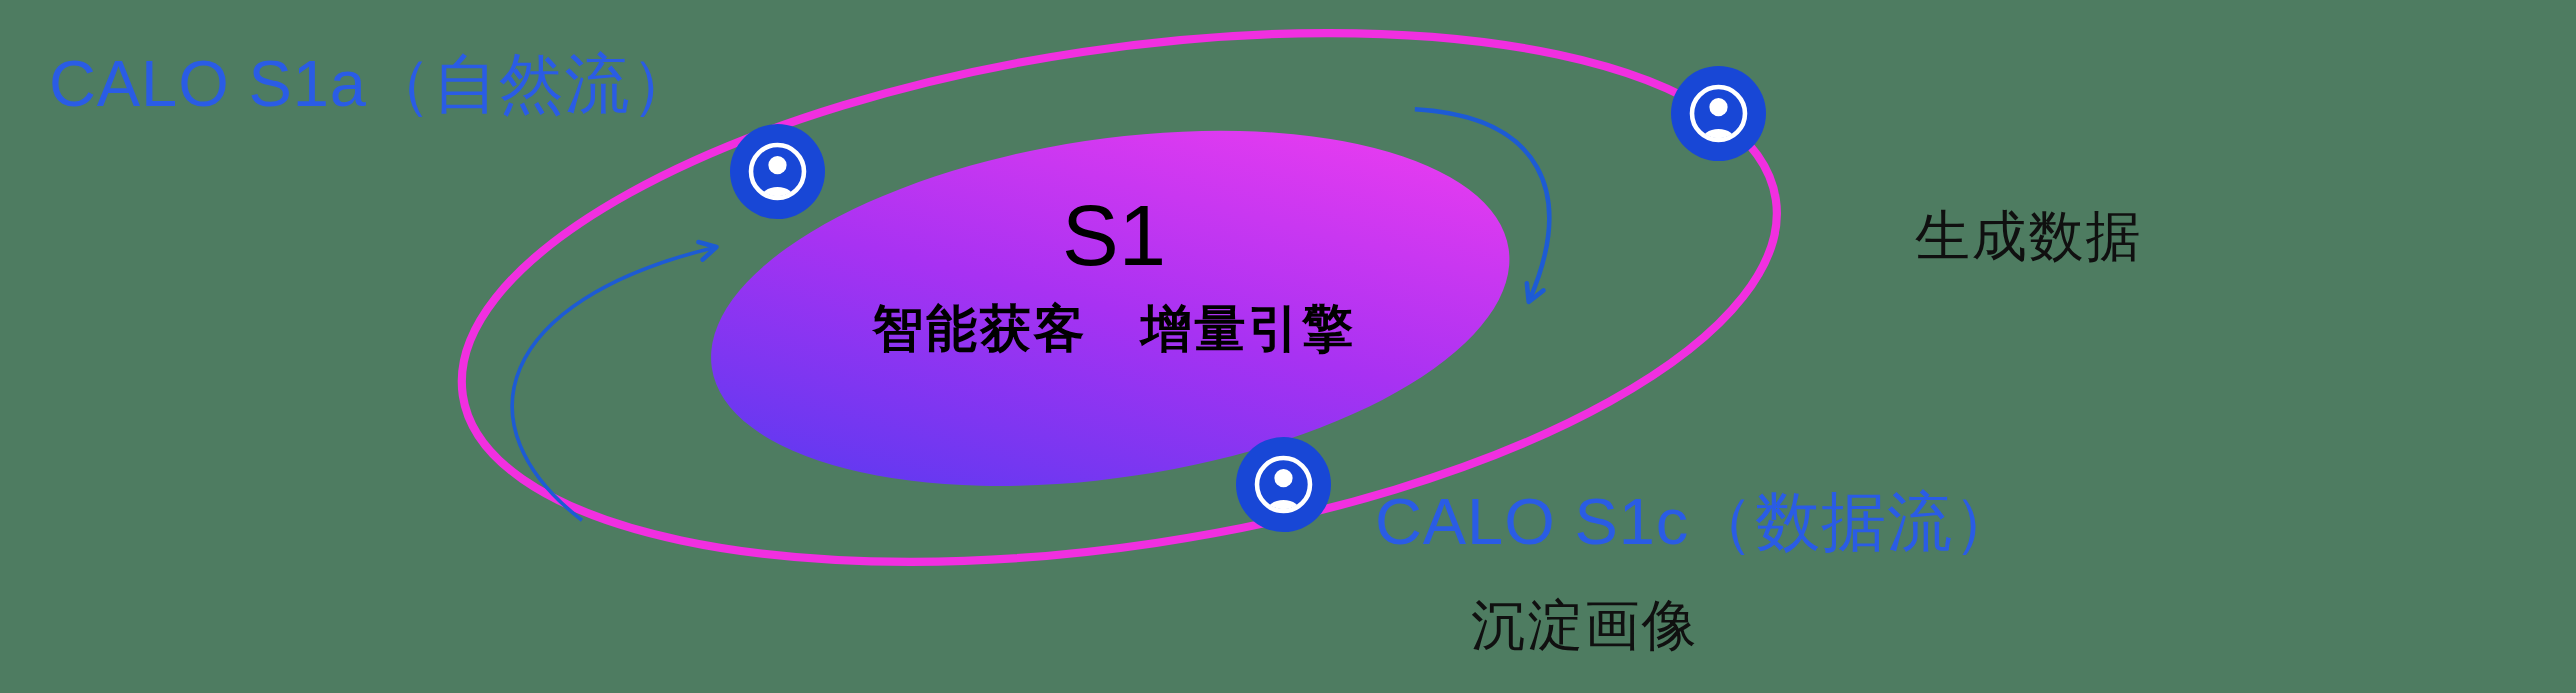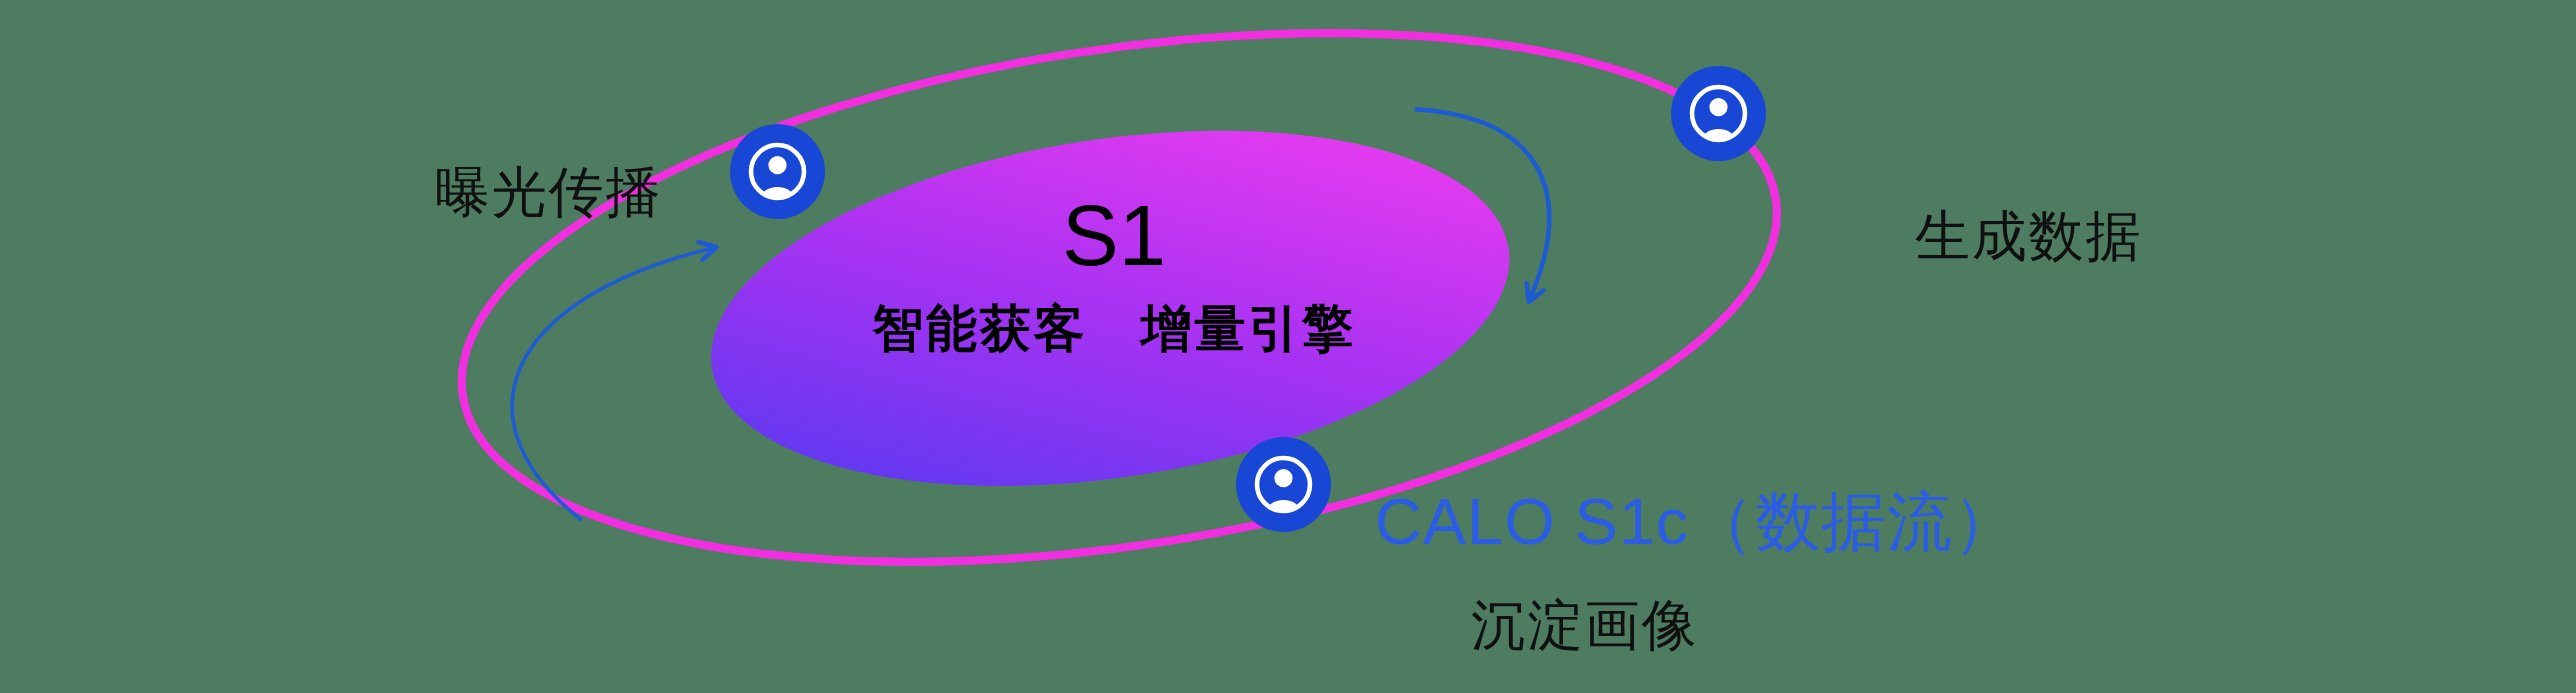--- a/index.html
+++ b/index.html
@@ -85,21 +85,21 @@
 
     <ellipse cx="1231" cy="327" rx="730" ry="273" transform="rotate(-8.5 1231 327)" fill="none" stroke="#f12fe0" stroke-width="9"></ellipse>
 
     <ellipse cx="1221" cy="339" rx="443" ry="186" transform="rotate(-8.5 1221 339)" fill="url(#coreGrad)"></ellipse>
 
     <path d="M640 572 C 505 468, 545 330, 786 272" fill="none" stroke="#1d5bd4" stroke-width="4" marker-end="url(#arrowHead)"></path>
 
     <path d="M1556 120 C 1695 128, 1733 212, 1682 330" fill="none" stroke="#1d5bd4" stroke-width="5" marker-end="url(#arrowHead)"></path>
   </svg>
 
-  <div class="node-sublabel" style="left:435px; top:156px;">曝光传播</div>
+  <div class="node-label" style="left:49px; top:40px;">CALO S1a（自然流）</div>
   <div class="orbit-icon" style="left:730px; top:124px;">
     <svg viewBox="0 0 104 104" width="95" height="95">
       <circle cx="52" cy="52" r="52" fill="#1847d6"></circle>
       <circle cx="52" cy="52" r="29" fill="none" stroke="#ffffff" stroke-width="5"></circle>
       <clipPath id="pc-a">
           <circle cx="52" cy="52" r="27"></circle>
         </clipPath>
       <g clip-path="url(#pc-a)">
         <circle cx="52" cy="45" r="10" fill="#ffffff"></circle>
         <path d="M33 83 a19 14 0 0 1 38 0 z" fill="#ffffff"></path>

